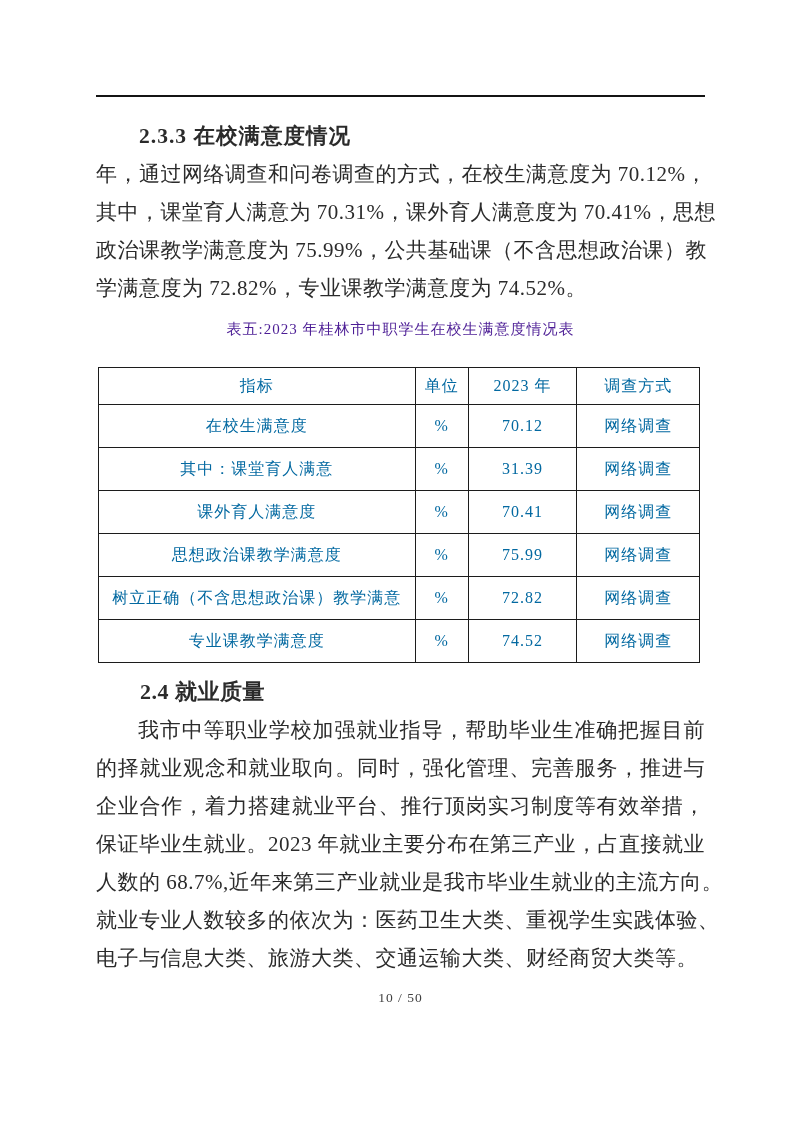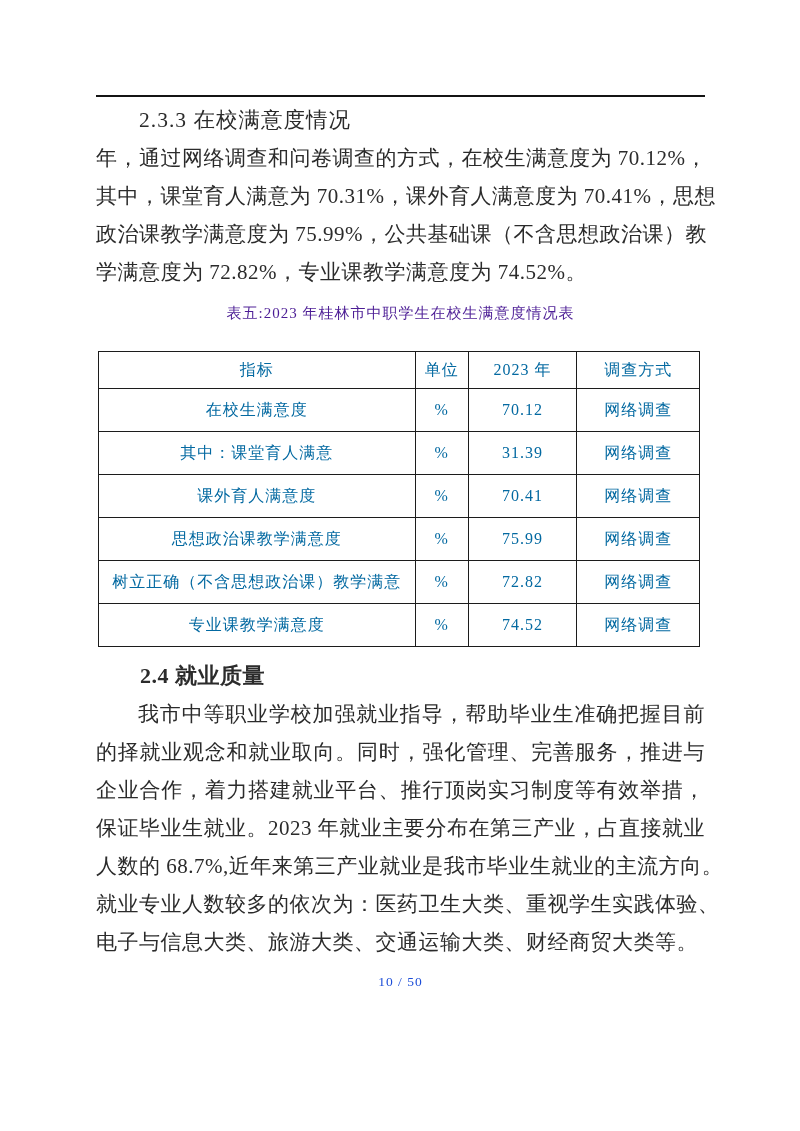--- a/index.html
+++ b/index.html
@@ -20,24 +20,24 @@
     width: 609px;
   }
   .header-rule {
     margin-top: 95px;
     height: 2px;
     background: #141414;
     width: 609px;
   }
   .section-heading {
     font-size: 21.5px;
-    font-weight: normal;
+    font-weight: bold;
     line-height: 38px;
     padding-left: 2em;
-    margin-top: 4px;
+    margin-top: 20px;
     letter-spacing: 1px;
   }
   .section-heading.bold {
     font-weight: bold;
     font-size: 22px;
     margin-top: 10px;
     letter-spacing: 0.5px;
   }
   .para { font-size: 21px; }
   .para .line {
@@ -74,21 +74,21 @@
     letter-spacing: 1px;
     padding: 0 2px;
   }
   table.sat-table th { height: 37px; }
   table.sat-table td { height: 43px; }
   .footer {
     margin-top: 8px;
     text-align: center;
     font-size: 13.5px;
     line-height: 26px;
-    color: #1d4ed8;
+    color: #404040;
     letter-spacing: 1px;
   }
 </style>
 </head>
 <body>
 
 <div class="page">
   <div class="content">
 
     <div class="header-rule"></div>

